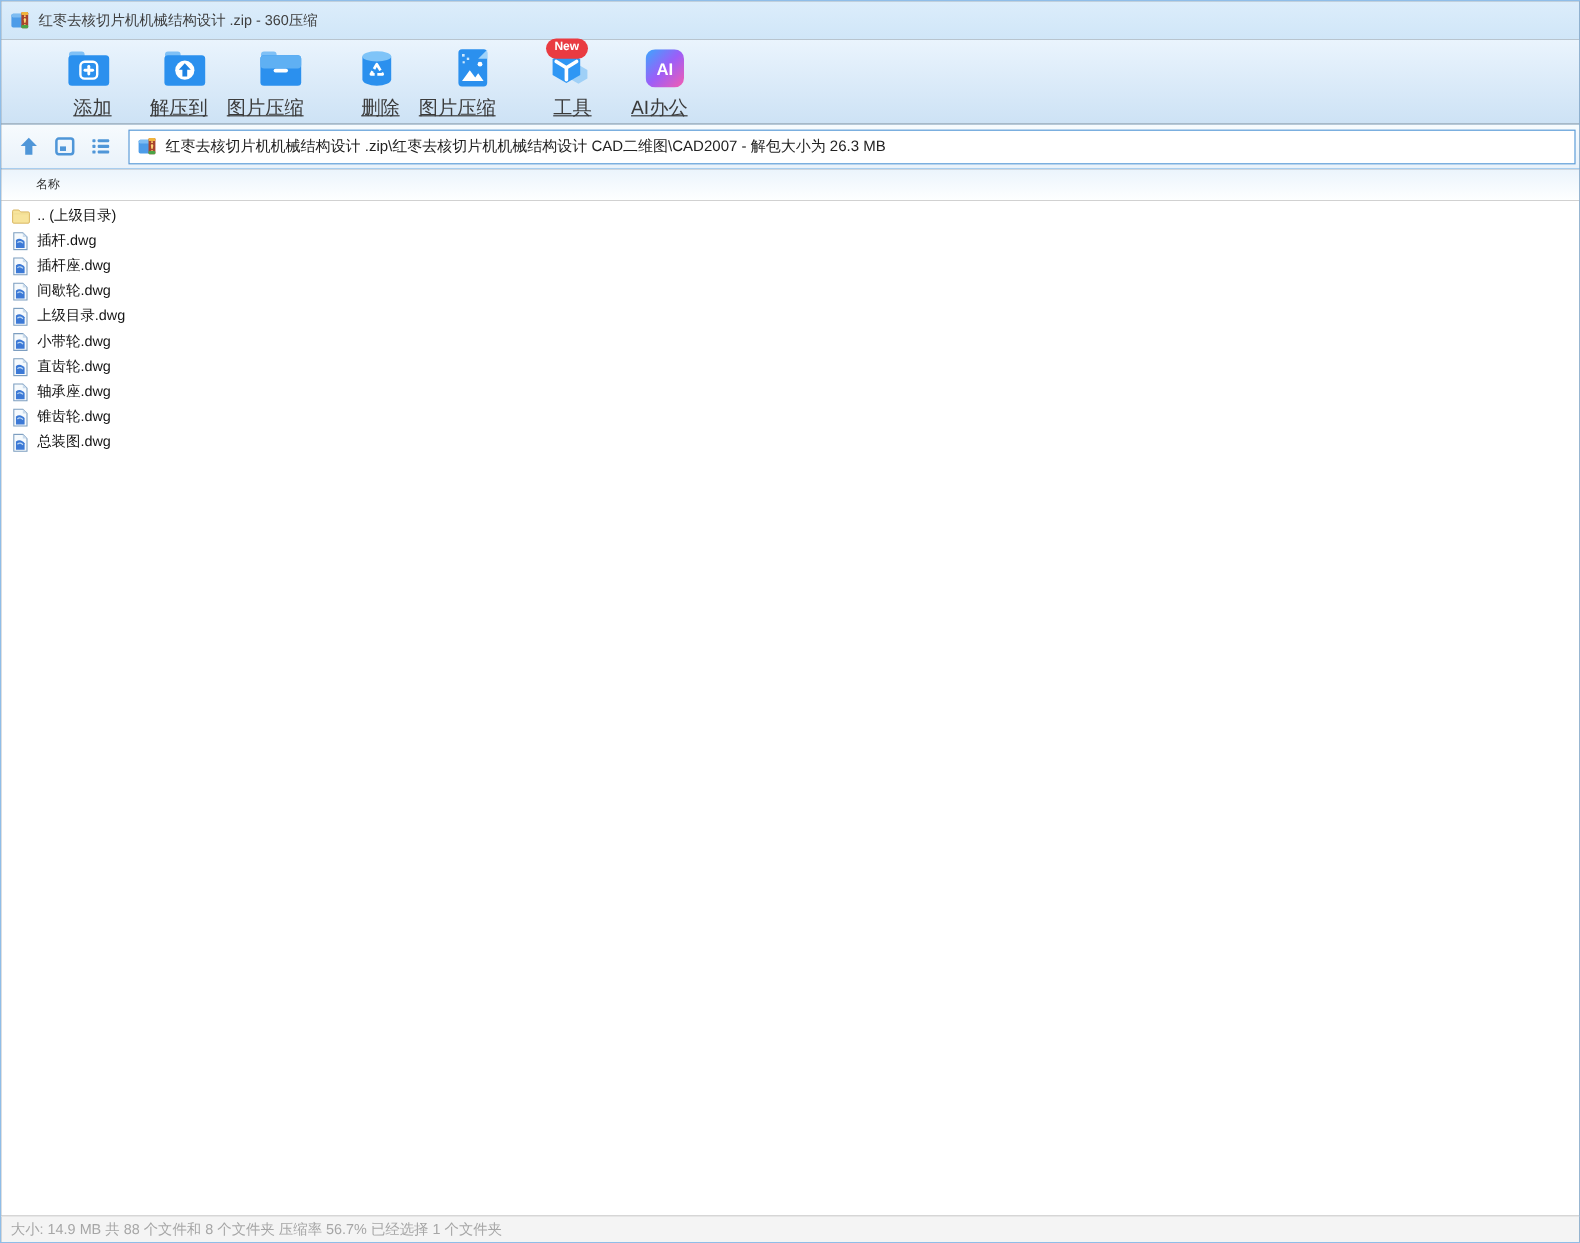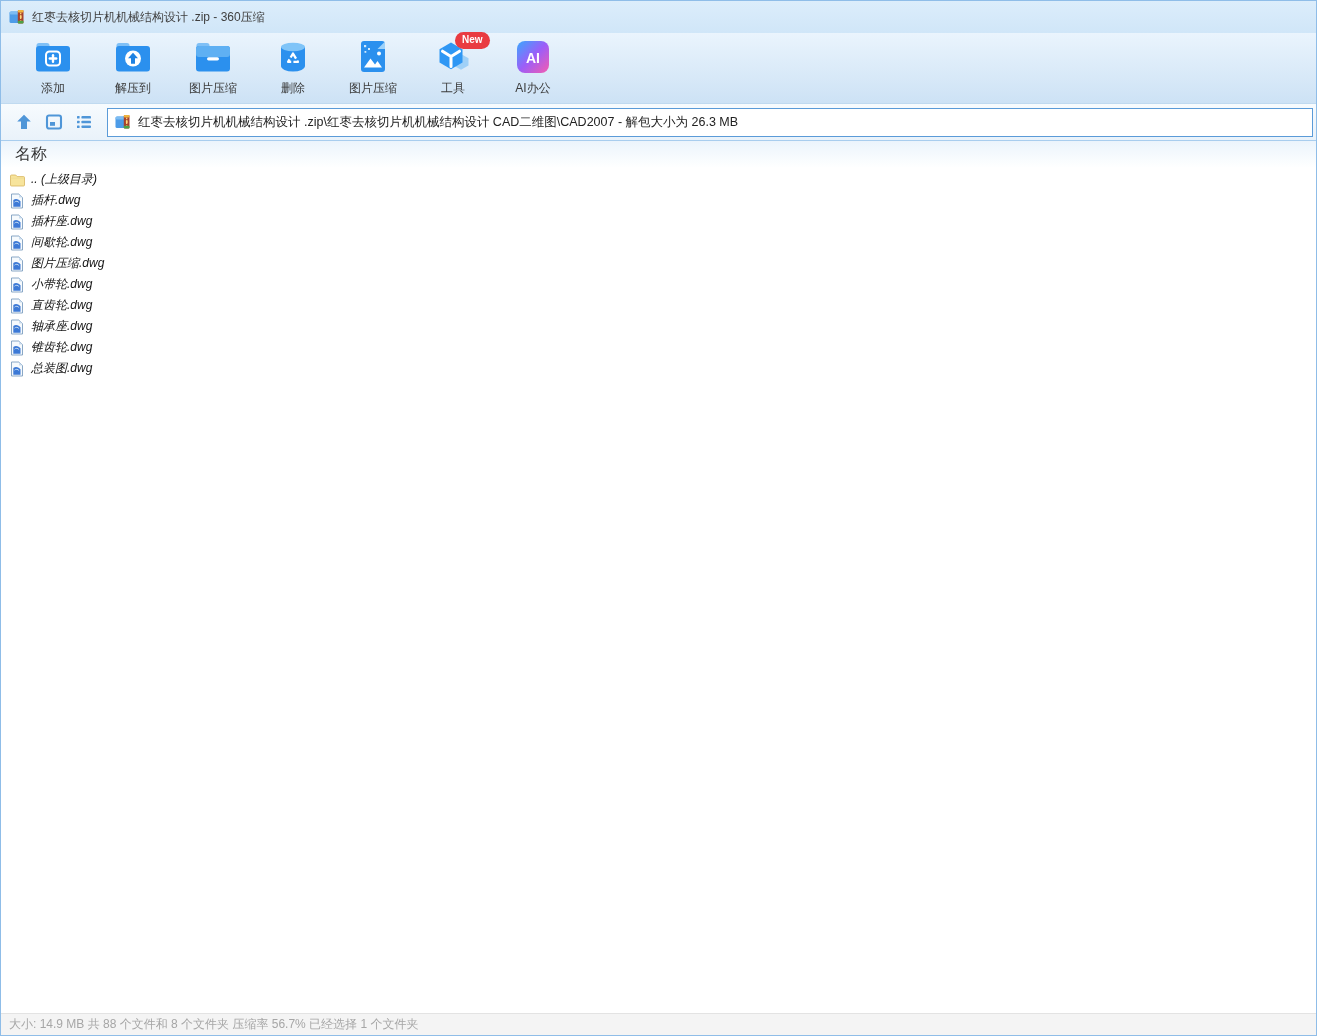--- a/index.html
+++ b/index.html
@@ -24,27 +24,27 @@
   
   .toolbar {
     height: 71px; flex: 0 0 71px;
     background: linear-gradient(#eaf4fd, #cde2f5);
     border-bottom: 1px solid #c0daf0;
     display: flex; align-items: stretch;
     padding-left: 12px;
   }
   .tool-item {
     width: 80px; display: flex; flex-direction: column;
-    align-items: center; justify-content: flex-start;
+    align-items: flex-end; justify-content: flex-start;
     padding-top: 6px; gap: 5px;
     position: relative; cursor: pointer; border-radius: 4px;
   }
   .tool-icon { width: 38px; height: 36px; display: flex; align-items: center; justify-content: center; }
   .tool-icon svg { display: block; }
-  .tool-label { font-size: 12px; color: #3b3b3b; white-space: nowrap; }
+  .tool-label { font-size: 16px; color: #3b3b3b; white-space: nowrap; text-decoration: underline; }
   .tool-badge {
     position: absolute; top: -1px; left: 42px;
     background: #e93b41; color: #fff;
     font-size: 10px; font-weight: bold; line-height: 1;
     padding: 3px 7px 4px; border-radius: 9px;
     z-index: 2;
   }
   
   .navrow {
     height: 37px; flex: 0 0 37px;
@@ -64,25 +64,25 @@
     background: #fff; border: 1px solid #5b9bd8;
     display: flex; align-items: center; gap: 7px;
     padding: 0 7px; font-size: 12.5px; color: #222;
     overflow: hidden; white-space: nowrap; cursor: text;
   }
   
   .listheader {
     height: 26px; flex: 0 0 26px;
     background: linear-gradient(#ebf4fc, #feffff);
     display: flex; align-items: center;
-    padding-left: 8px; font-size: 16px; color: #333;
+    padding-left: 23px; font-size: 10px; color: #333;
   }
   .col-name { cursor: pointer; padding: 0 6px; }
   
-  .filelist { flex: 1; background: #fff; overflow: hidden; padding-top: 2px; font-style: italic; }
+  .filelist { flex: 1; background: #fff; overflow: hidden; padding-top: 2px; }
   .file-row {
     height: 21px; display: flex; align-items: center;
     padding-left: 8px; gap: 6px;
     font-size: 12px; color: #141414; cursor: pointer;
     white-space: nowrap;
   }
   .file-icon { width: 16px; height: 16px; flex: 0 0 16px; }
   .file-icon svg { display: block; }
   
   .statusbar {
@@ -296,21 +296,21 @@
       </div>
       <div class="file-row">
         <span class="file-icon">
           <svg width="16" height="16" viewBox="0 0 16 16">
             <path d="M2.5 1 h7.5 l3.5 3.5 v10.5 h-11 z" fill="#f6fafd" stroke="#7d9ec0" stroke-width="0.9"></path>
             <path d="M10 1 l3.5 3.5 h-3.5 z" fill="#cadcee"></path>
             <path d="M4.3 7 c2.6-2.2 5.8-0.6 7.2 1.4 l0 5.3 -7.2 0 z" fill="#3c79d6"></path>
             <path d="M5.5 9.2 c1.5-1.5 3.5-1 4.6 0.5" stroke="#bcd7f2" stroke-width="1" fill="none"></path>
           </svg>
         </span>
-        <span class="file-label">图片压缩.dwg</span>
+        <span class="file-label">上级目录.dwg</span>
       </div>
       <div class="file-row">
         <span class="file-icon">
           <svg width="16" height="16" viewBox="0 0 16 16">
             <path d="M2.5 1 h7.5 l3.5 3.5 v10.5 h-11 z" fill="#f6fafd" stroke="#7d9ec0" stroke-width="0.9"></path>
             <path d="M10 1 l3.5 3.5 h-3.5 z" fill="#cadcee"></path>
             <path d="M4.3 7 c2.6-2.2 5.8-0.6 7.2 1.4 l0 5.3 -7.2 0 z" fill="#3c79d6"></path>
             <path d="M5.5 9.2 c1.5-1.5 3.5-1 4.6 0.5" stroke="#bcd7f2" stroke-width="1" fill="none"></path>
           </svg>
         </span>

